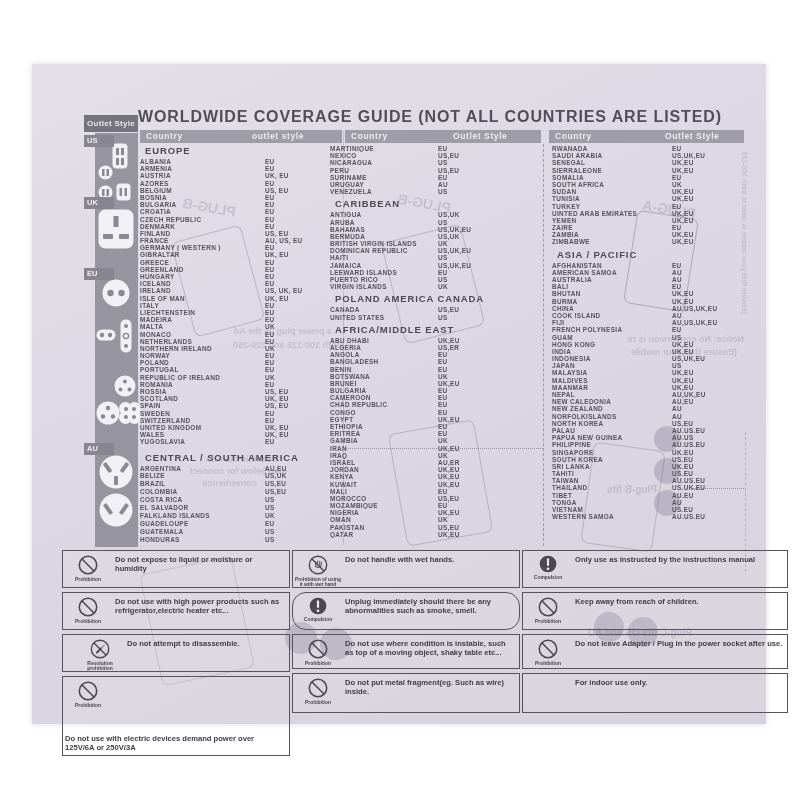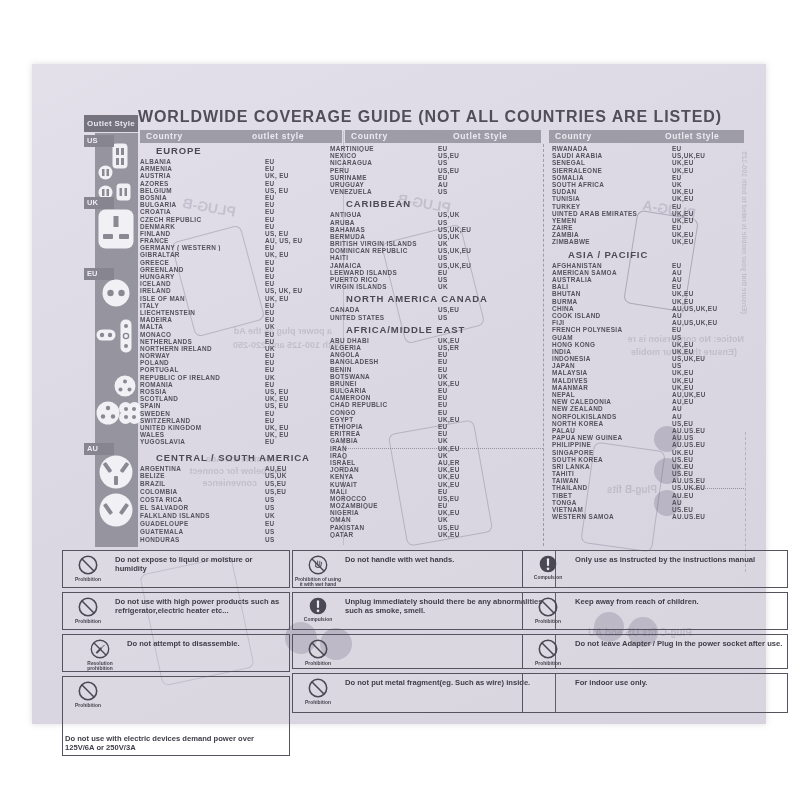--- a/index.html
+++ b/index.html
@@ -17,21 +17,21 @@
   .hbar .hs{position:absolute;}
   
   .sb-head{position:absolute;left:52px;top:51px;width:54px;height:17px;background:#75737e;
     color:#e9e7ee;font-size:8px;font-weight:bold;text-align:center;line-height:17px;letter-spacing:0.3px;}
   .strip{position:absolute;left:63px;top:69px;width:43px;height:414px;background:#96949e;}
   .rtab{position:absolute;left:52px;width:27px;height:12px;background:#87858f;color:#efedf3;
     font-size:7.5px;font-weight:bold;line-height:12px;padding-left:3px;}
   .sock{position:absolute;}
   
   .tcol{position:absolute;top:81px;}
-  .section-h{font-size:9.5px;font-weight:bold;letter-spacing:0.9px;color:#4b4953;margin:3px 16px 2px;}
+  .section-h{font-size:9.5px;font-weight:bold;letter-spacing:0.9px;color:#4b4953;margin:3px 5px 2px;}
   .section:first-child .section-h{margin-top:0;}
   .trow{display:flex;height:7.2px;line-height:7.2px;font-size:6.4px;font-weight:bold;
     letter-spacing:0.35px;color:#54525c;white-space:nowrap;}
   .trow .c{width:var(--cw);overflow:hidden;}
   .trow .v{flex:1;}
   [data-table-col="0"] .section:nth-child(2) .section-h{margin-top:6px;}
   [data-table-col="0"] .section:nth-child(2) .trow{height:7.9px;line-height:7.9px;}
   
   .vline{position:absolute;width:0;border-left:1px solid rgba(95,92,108,0.22);}
   .vdash{position:absolute;width:0;border-left:1px dashed rgba(95,92,108,0.5);}
@@ -454,21 +454,21 @@
           <div class="trow">
             <span class="c">PUERTO RICO</span>
             <span class="v">US</span>
           </div>
           <div class="trow">
             <span class="c">VIRGIN ISLANDS</span>
             <span class="v">UK</span>
           </div>
         </div>
         <div class="section">
-          <div class="section-h">NORTH AMERICA CANADA</div>
+          <div class="section-h">POLAND AMERICA CANADA</div>
           <div class="trow">
             <span class="c">CANADA</span>
             <span class="v">US,EU</span>
           </div>
           <div class="trow">
             <span class="c">UNITED STATES</span>
             <span class="v">US</span>
           </div>
         </div>
         <div class="section">
@@ -838,52 +838,53 @@
           <div class="wicon">
             <svg width="22" height="22" viewBox="0 0 24 24">
               <circle cx="12" cy="12" r="9.5" fill="none" stroke="#4a4853" stroke-width="1.7"></circle>
               <line x1="5.5" y1="5.5" x2="18.5" y2="18.5" stroke="#4a4853" stroke-width="1.7"></line>
             </svg>
             <div class="wlabel">Prohibition</div>
           </div>
           <div class="wtext">Do not use with electric devices demand power over 125V/6A or 250V/3A</div>
         </div>
       </div>
-    <div class="wcol" style="left:260px;width:264px;">
+    <div class="wcol" style="left:260px;width:228px;">
         <div class="wbox" style="min-height: 36px;">
           <div class="wicon">
             <svg width="22" height="22" viewBox="0 0 24 24">
               <circle cx="12" cy="12" r="9.5" fill="none" stroke="#4a4853" stroke-width="1.5"></circle>
               <path d="M9 8 L9.6 13 M11.5 7.2 L11.8 12.6 M14 7.4 L13.8 12.6 M16 8.6 L15.2 13" stroke="#4a4853" stroke-width="1" fill="none"></path>
               <path d="M8.8 13 Q12 16.5 15.4 13" stroke="#4a4853" stroke-width="1.2" fill="none"></path>
               <line x1="5.5" y1="5.5" x2="18.5" y2="18.5" stroke="#4a4853" stroke-width="1.5"></line>
             </svg>
             <div class="wlabel">Prohibition of using it with wet hand</div>
           </div>
           <div class="wtext">Do not handle with wet hands.</div>
         </div>
-        <div class="wbox" style="min-height: 36px;">
+        <div class="wbox" style="min-height: 36px; border-radius: 14px;">
           <div class="wicon">
             <svg width="20" height="20" viewBox="0 0 24 24">
               <circle cx="12" cy="12" r="10" fill="#4a4853"></circle>
               <rect x="10.7" y="5" width="2.6" height="9.5" rx="1.3" fill="#eceaf1"></rect>
               <circle cx="12" cy="17.8" r="1.6" fill="#eceaf1"></circle>
             </svg>
             <div class="wlabel">Compulsion</div>
           </div>
           <div class="wtext">Unplug immediately should there be any abnormalities such as smoke, smell.</div>
         </div>
         <div class="wbox" style="min-height: 33px;">
           <div class="wicon">
             <svg width="22" height="22" viewBox="0 0 24 24">
               <circle cx="12" cy="12" r="9.5" fill="none" stroke="#4a4853" stroke-width="1.7"></circle>
               <line x1="5.5" y1="5.5" x2="18.5" y2="18.5" stroke="#4a4853" stroke-width="1.7"></line>
             </svg>
             <div class="wlabel">Prohibition</div>
           </div>
+          <div class="wtext">Do not use where condition is instable, such as top of a moving object, shaky table etc...</div>
         </div>
         <div class="wbox" style="min-height: 38px;">
           <div class="wicon">
             <svg width="22" height="22" viewBox="0 0 24 24">
               <circle cx="12" cy="12" r="9.5" fill="none" stroke="#4a4853" stroke-width="1.7"></circle>
               <line x1="5.5" y1="5.5" x2="18.5" y2="18.5" stroke="#4a4853" stroke-width="1.7"></line>
             </svg>
             <div class="wlabel">Prohibition</div>
           </div>
           <div class="wtext">Do not put metal fragment(eg. Such as wire) inside.</div>

